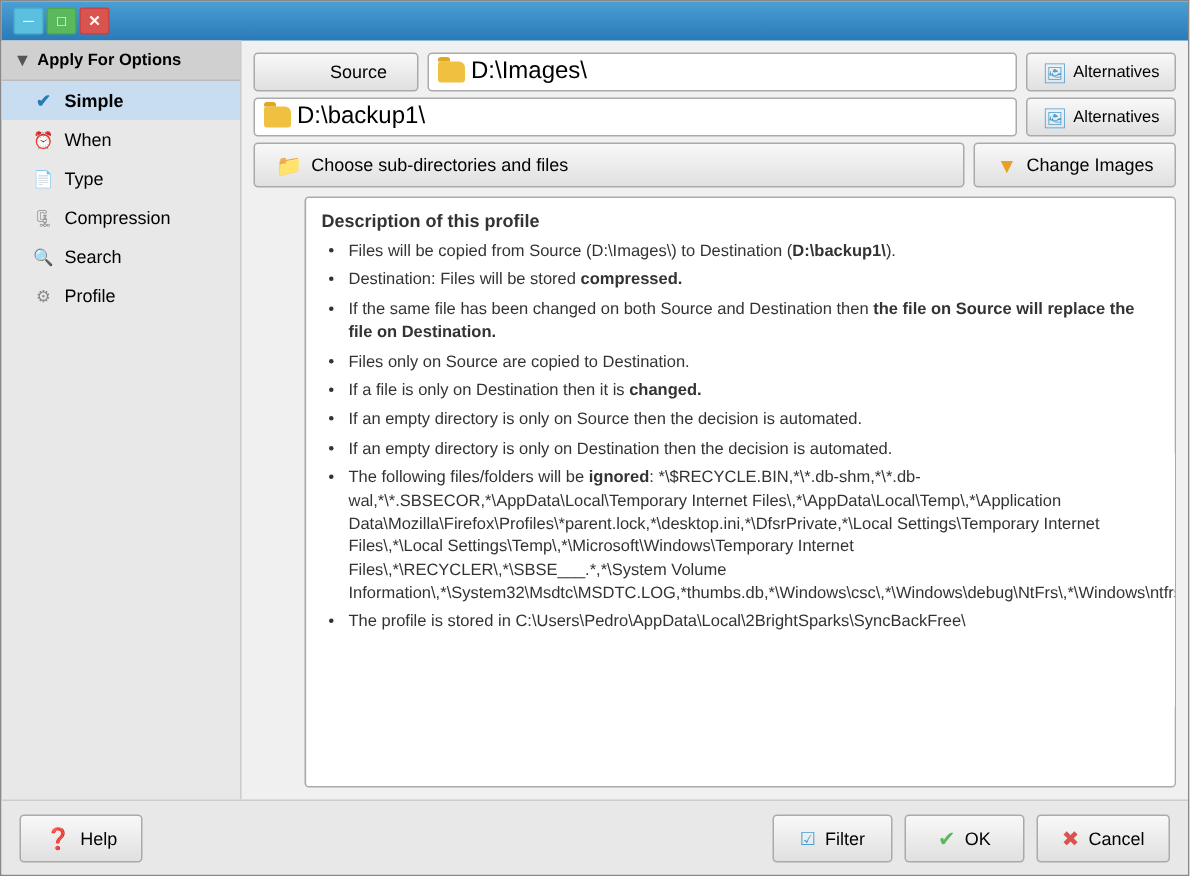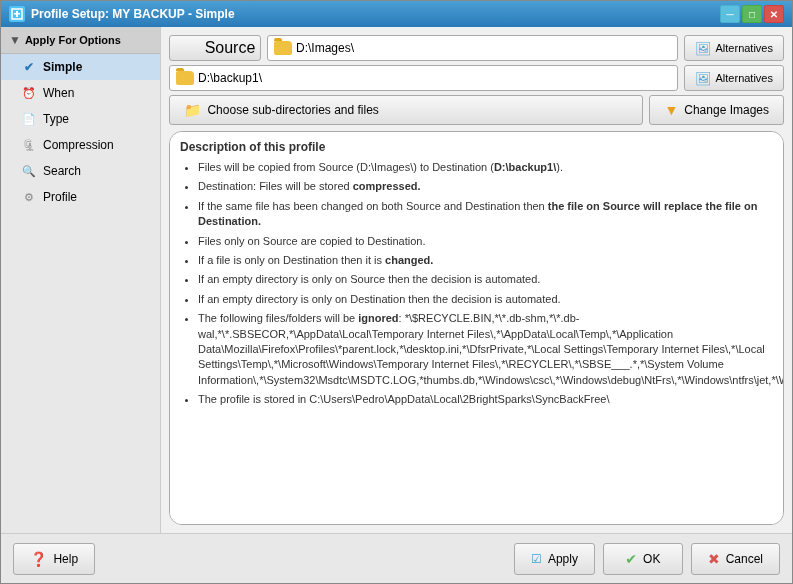--- a/index.html
+++ b/index.html
@@ -135,27 +135,27 @@
       flex-direction: column;
       gap: 4px;
       margin-bottom: 6px;
     }
     .path-row {
       display: flex;
       align-items: center;
       gap: 6px;
     }
     .path-btn {
-      width: 92px;
+      width: 110px;
       height: 26px;
       background: linear-gradient(to bottom, #f8f8f8, #e0e0e0);
       border: 1px solid #aaa;
       border-radius: 3px;
       cursor: pointer;
-      font-size: 16px;
+      font-size: 12px;
       flex-shrink: 0;
       padding-left: 30px;
     }
     .path-display {
       flex: 1;
       height: 26px;
       background: white;
       border: 1px solid #aaa;
       border-radius: 3px;
       padding: 0 6px;
@@ -233,23 +233,24 @@
       display: flex;
       align-items: center;
       gap: 6px;
       flex-shrink: 0;
     }
     .filter-icon { color: #e8a020; font-size: 14px; }
     .description-box {
       flex: 1;
       border: 1px solid #aaa;
       background: white;
-      border-radius: 13px;
+      border-radius: 3px;
       overflow-y: auto;
       padding: 8px 10px;
+      margin-left: 34px;
     }
     .desc-title {
       font-size: 12px;
       font-weight: bold;
       margin-bottom: 6px;
       color: #333;
     }
     .desc-list {
       list-style: disc;
       padding-left: 18px;
@@ -287,38 +288,28 @@
       display: flex;
       align-items: center;
       gap: 6px;
       min-width: 80px;
       justify-content: center;
     }
     .help-icon { color: #4a9fd4; font-size: 14px; }
     .apply-icon { color: #4a9fd4; font-size: 12px; }
     .ok-icon { color: #5cb85c; font-size: 14px; }
     .cancel-icon { color: #d9534f; font-size: 14px; }
-    .path-text { font-size: 12px; }
+    .path-text { font-size: 16px; }
   </style>
 </head>
 <body>
 
 <div class="window">
 
   <div class="title-bar">
-    <div class="title-bar-left">
-      <div class="title-icon">
-        <svg width="12" height="12" viewBox="0 0 12 12">
-            <rect x="1" y="1" width="10" height="10" fill="none" stroke="white" stroke-width="1.5"></rect>
-            <rect x="3" y="5" width="6" height="1.5" fill="white"></rect>
-            <rect x="5" y="3" width="2" height="6" fill="white"></rect>
-          </svg>
-      </div>
-      <span class="title-text">Profile Setup: MY BACKUP - Simple</span>
-    </div>
     <div class="title-controls">
       <div class="title-btn minimize">─</div>
       <div class="title-btn maximize">□</div>
       <div class="title-btn">✕</div>
     </div>
   </div>
 
   <div class="content">
 
     <div class="sidebar">
@@ -422,21 +413,21 @@
   <div class="bottom-bar">
     <div class="bottom-left">
       <button class="bottom-btn">
         <span class="help-icon">❓</span>
         <span>Help</span>
       </button>
     </div>
     <div class="bottom-right">
       <button class="bottom-btn">
         <span class="apply-icon">☑</span>
-        <span>Apply</span>
+        <span>Filter</span>
       </button>
       <button class="bottom-btn">
         <span class="ok-icon">✔</span>
         <span>OK</span>
       </button>
       <button class="bottom-btn">
         <span class="cancel-icon" style="color:#d9534f;">✖</span>
         <span>Cancel</span>
       </button>
     </div>

